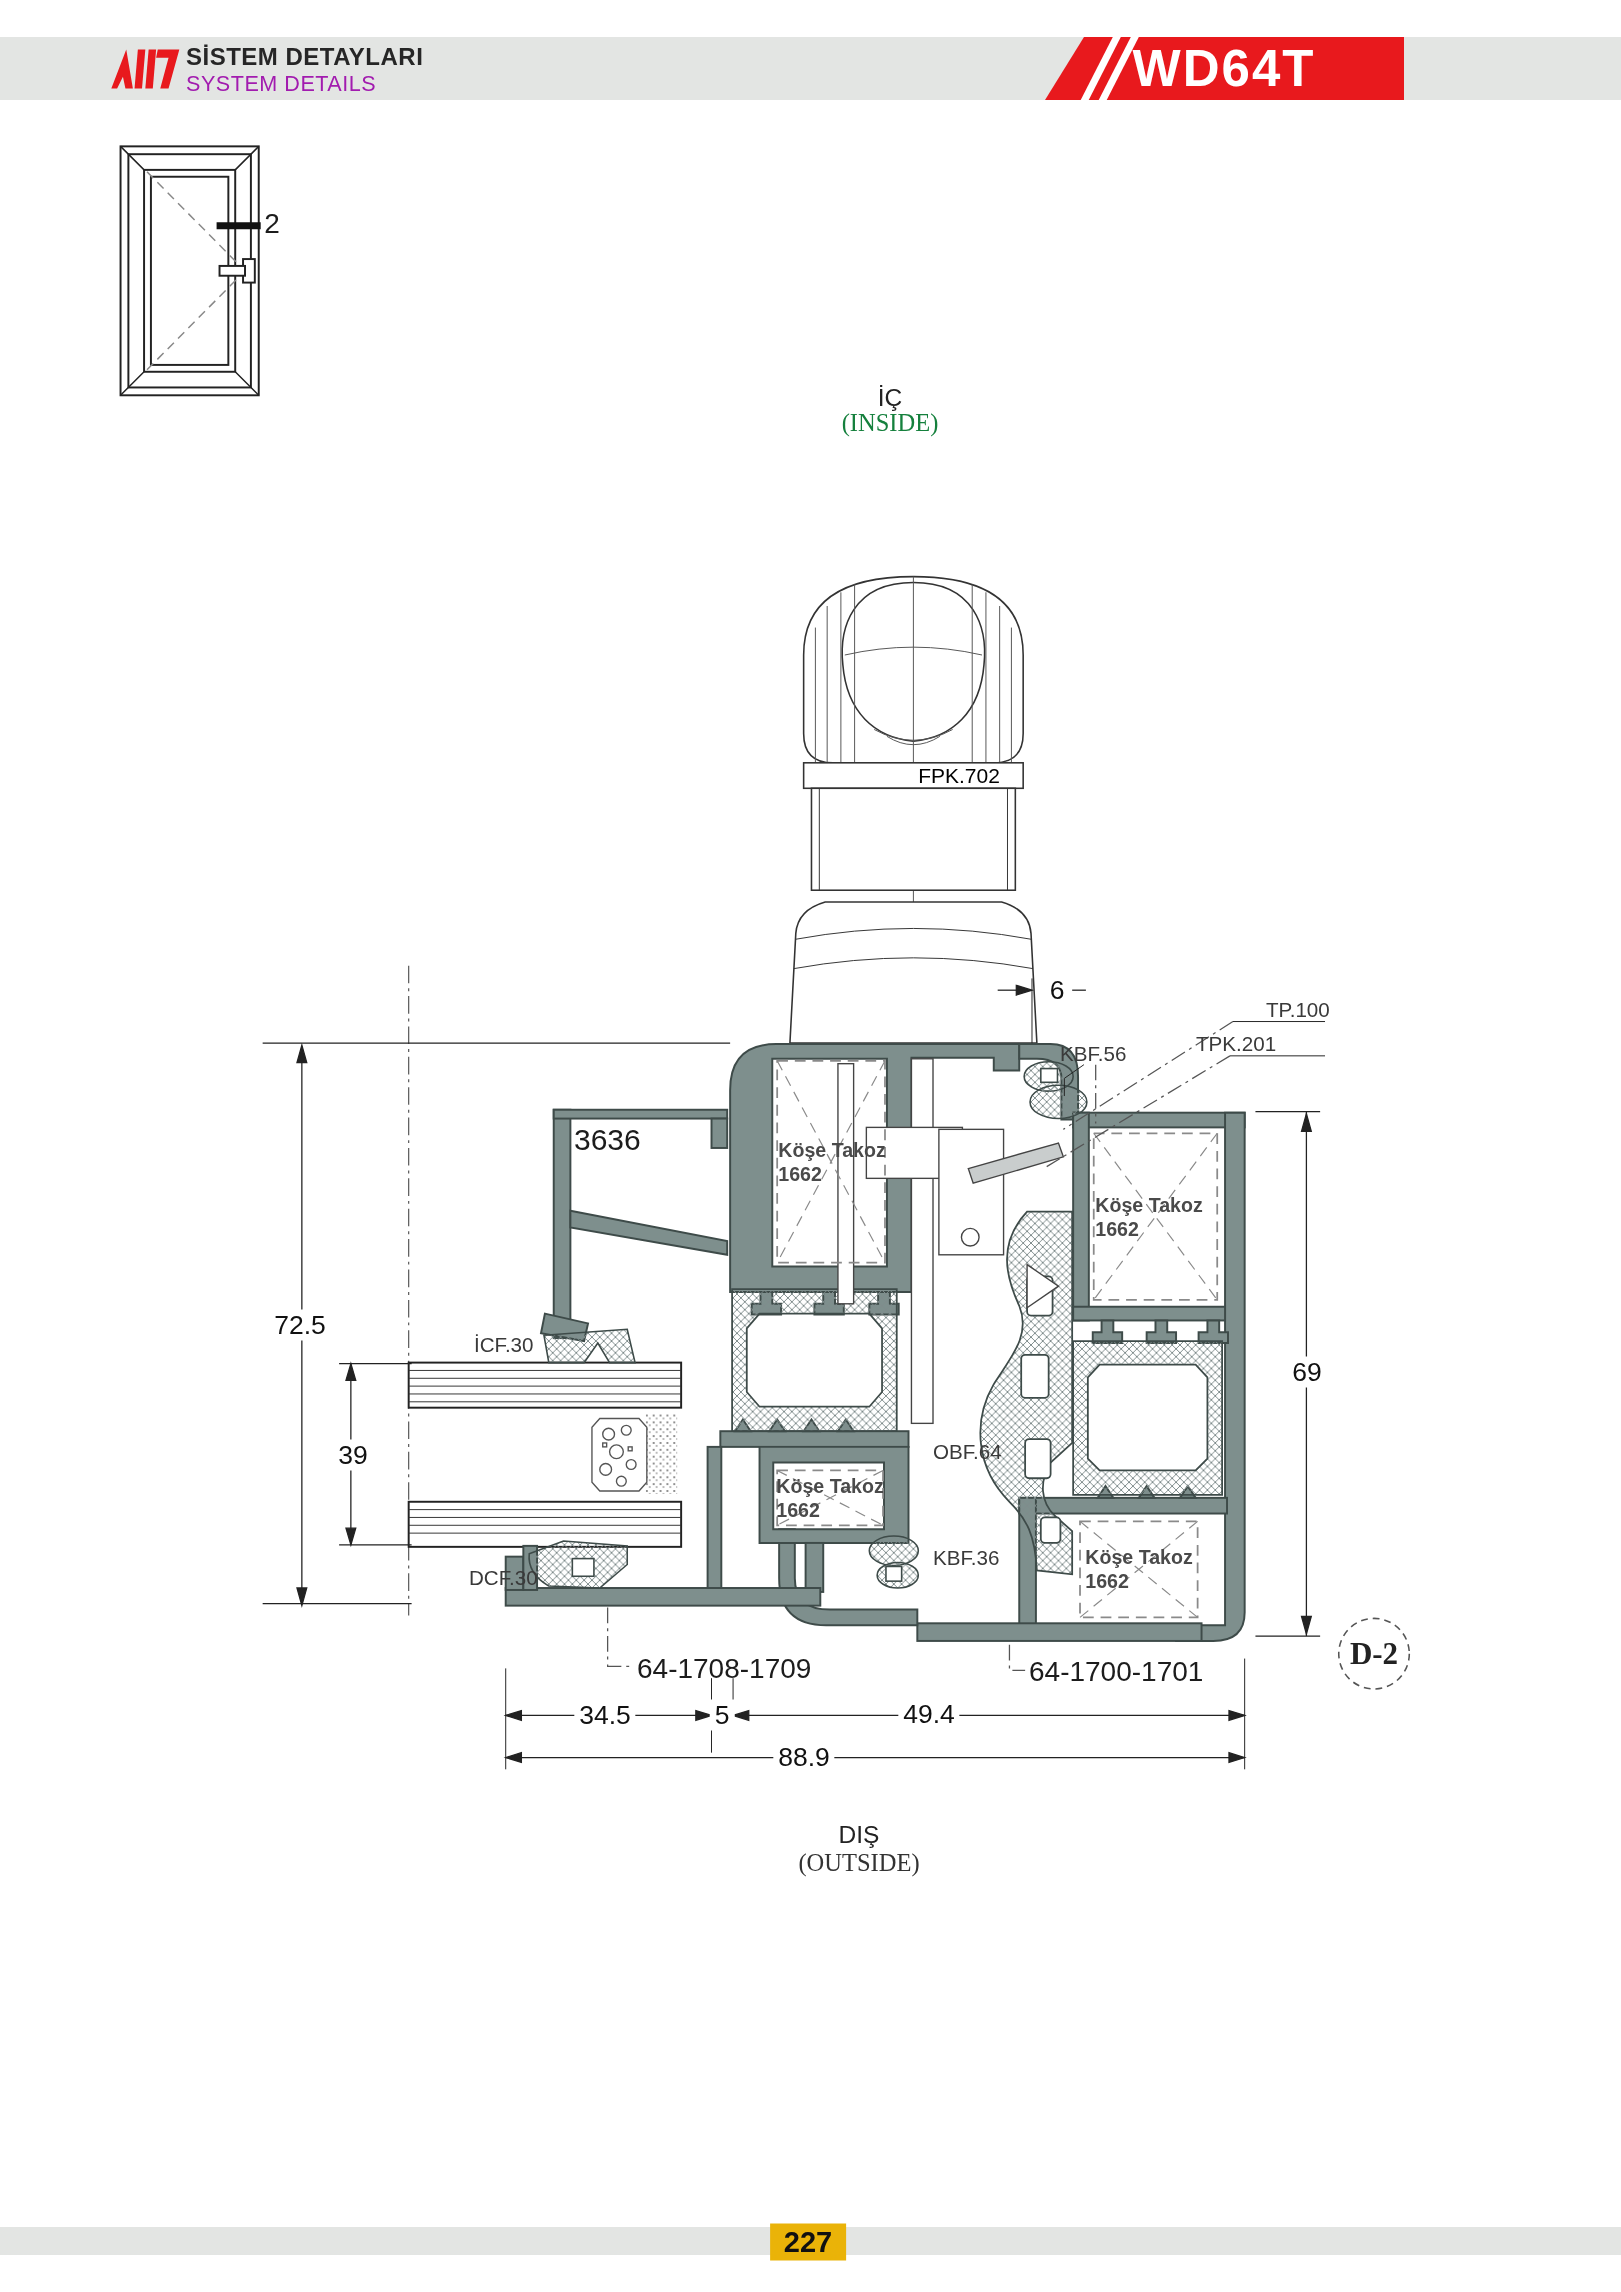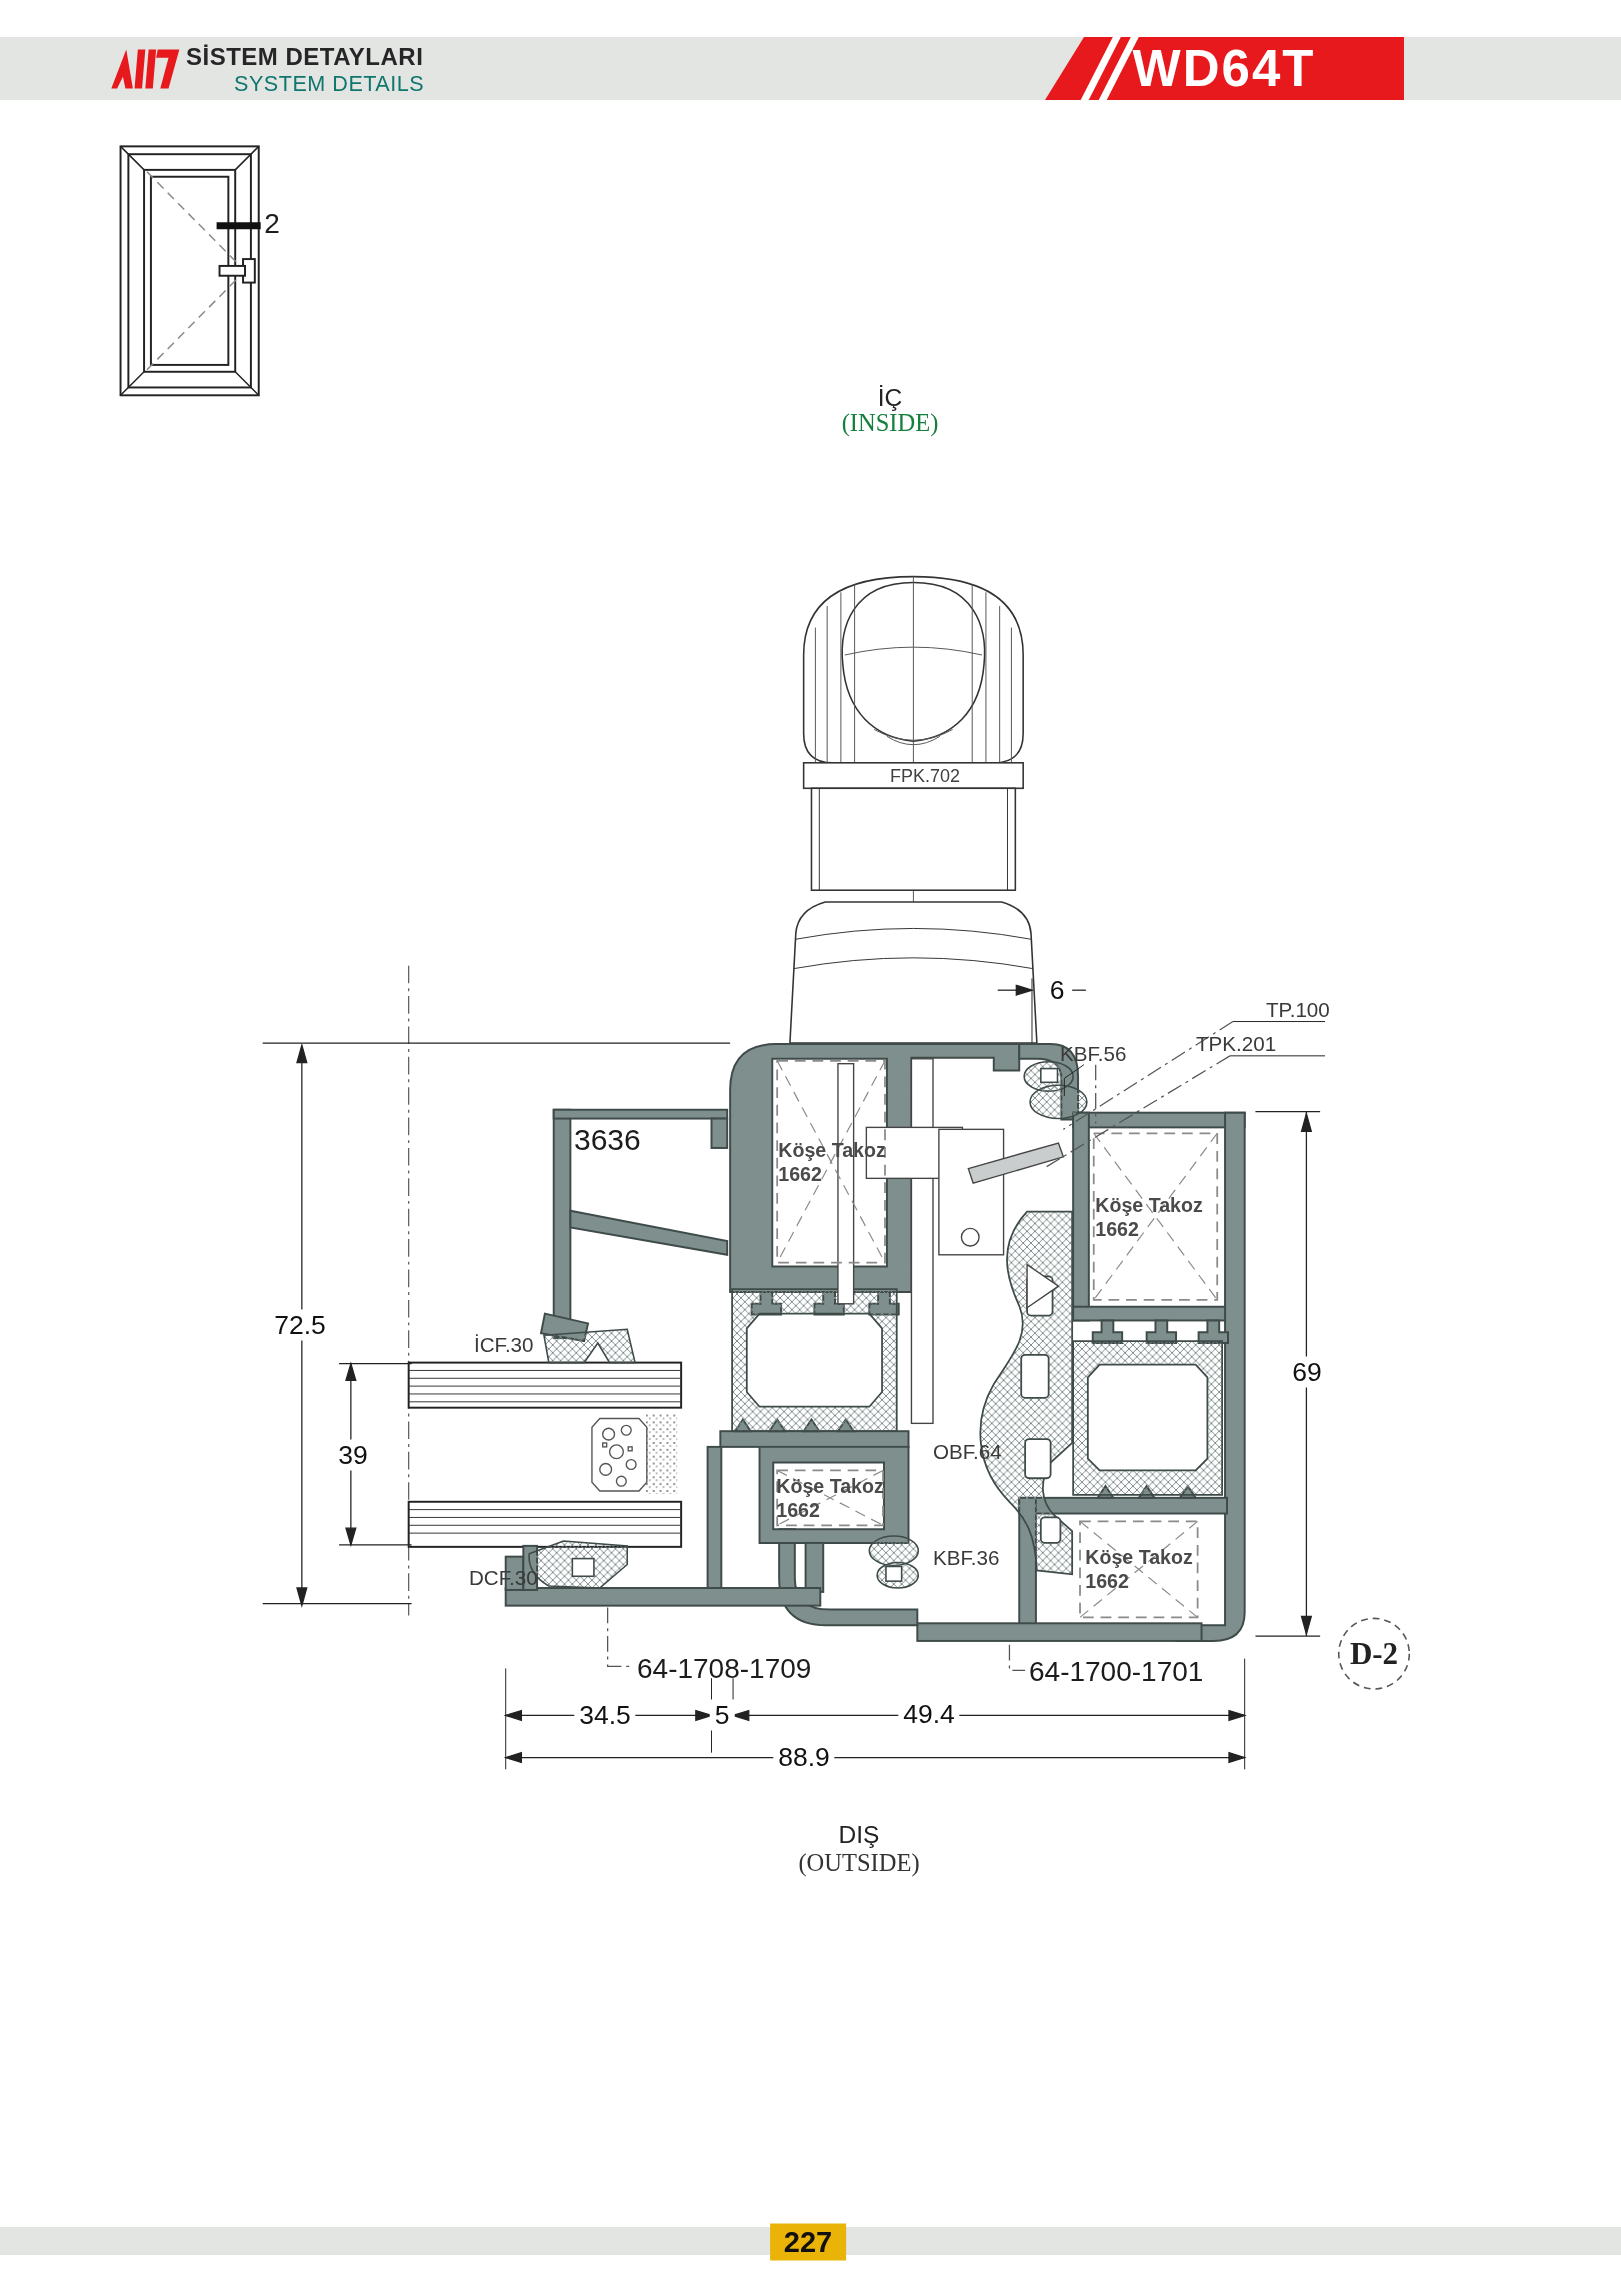--- a/index.html
+++ b/index.html
@@ -3,21 +3,21 @@
 <meta charset="utf-8">
 <style>
   html,body{margin:0;padding:0;background:#888;}
   #page{position:relative;width:1621px;height:2293px;background:#ffffff;
         font-family:"Liberation Sans",sans-serif;overflow:hidden;}
   .abs{position:absolute;}
   .ctr{transform:translate(-50%,-50%);text-align:center;}
   
   #band{left:0;top:37px;width:1621px;height:63px;background:#E3E5E3;}
   #h-title{left:186px;top:43px;font-size:24px;font-weight:bold;color:#262626;letter-spacing:0.5px;}
-  #h-sub{left:186px;top:71px;font-size:21.6px;color:#0f766e;letter-spacing:0.5px;margin-left:48px;}
+  #h-sub{left:186px;top:71px;font-size:21.6px;color:#a21caf;letter-spacing:0.5px;}
   #banner{left:1045px;top:37px;width:359px;height:63px;background:#E8191D;
           clip-path:polygon(39px 0,100% 0,100% 100%,0 100%);}
   .stripe{position:absolute;top:-5.9px;width:7.8px;height:78px;background:#fff;transform:skewX(-27deg);}
   #wd{left:1224px;top:68px;font-size:51px;color:#fff;letter-spacing:2px;font-weight:700;}
   
   .lbl{font-size:20.6px;color:#3a3a3a;white-space:nowrap;}
   .big{font-size:28px;color:#1c1c1c;white-space:nowrap;}
   .dim{font-size:26.5px;color:#111;background:#fff;padding:0 4.9px;white-space:nowrap;}
   .serif{font-family:"Liberation Serif",serif;}
   .kose{font-family:Liberation Sans, sans-serif;font-size:19.6px;font-weight:bold;color:#4a4a4a;
@@ -289,21 +289,21 @@
 
       <circle cx="1402" cy="1687" r="36" fill="none" stroke="#555" stroke-dasharray="7 5" stroke-width="1.6"></circle>
     </g>
   </svg>
 
   <div class="abs big ctr" style="left:272px;top:224px">2</div>
 
   <div class="abs ctr" style="left:890px;top:398px;font-size:24.5px;color:#222">İÇ</div>
   <div class="abs ctr serif" style="left:890px;top:423px;font-size:24.5px;color:#15803d">(INSIDE)</div>
 
-  <div class="abs ctr" style="left:925px;top:776px;font-size:18px;color:#404040">FPK.702</div>
+  <div class="abs ctr" style="left:959px;top:776px;font-size:21px;color:#000000">FPK.702</div>
   <div class="abs dim ctr" style="left:1057px;top:990px">6</div>
 
   <div class="abs" style="left:574px;top:1123px;font-size:30px;color:#1c1c1c">3636</div>
 
   <div class="abs lbl" style="left:1060px;top:1042px">KBF.56</div>
   <div class="abs lbl" style="left:1266px;top:998px">TP.100</div>
   <div class="abs lbl" style="left:1196px;top:1032px">TPK.201</div>
   <div class="abs lbl" style="left:474px;top:1333px">İCF.30</div>
   <div class="abs lbl" style="left:469px;top:1566px">DCF.30</div>
   <div class="abs lbl" style="left:933px;top:1440px">OBF.64</div>

